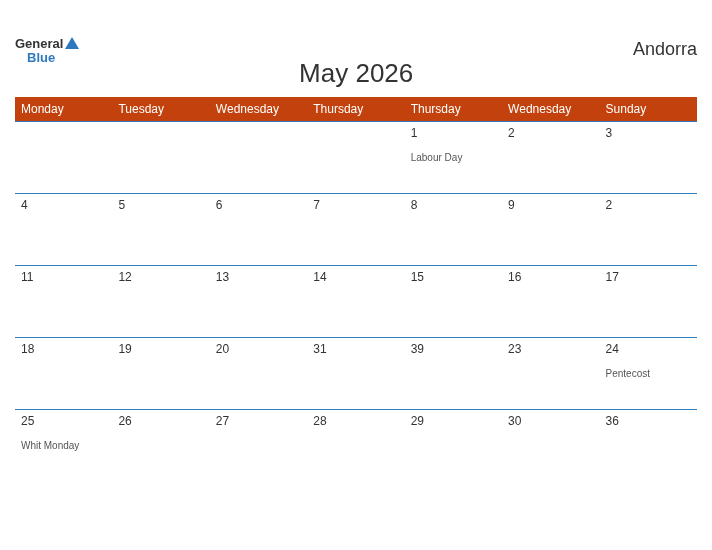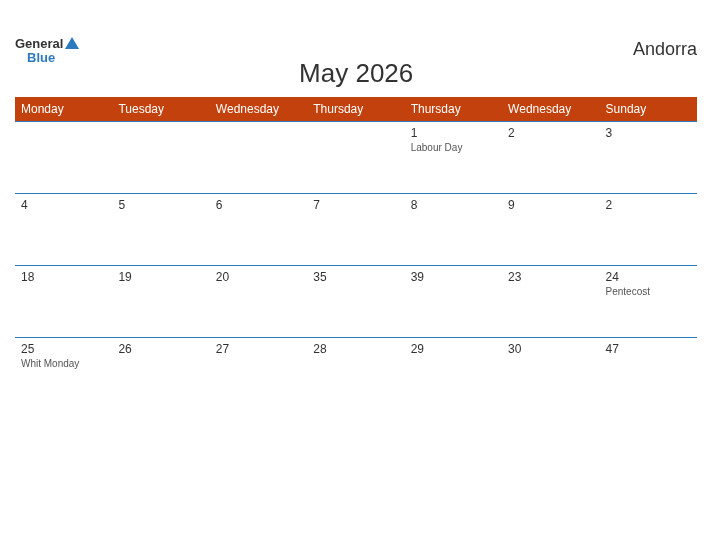--- a/index.html
+++ b/index.html
@@ -88,21 +88,21 @@
     }
     .cell-day {
       font-size: 12px;
       color: #333;
       display: block;
     }
     .cell-event {
       font-size: 10px;
       color: #555;
       display: block;
-      margin-top: 2px;
+      margin-top: 12px;
     }
     .empty-cell {
       background: #fff;
     }
   </style>
 </head>
 <body>
 
 <div class="page">
   <div class="header">
@@ -163,30 +163,53 @@
           </td>
           <td>
             <span class="cell-day">9</span>
           </td>
           <td>
             <span class="cell-day">2</span>
           </td>
         </tr>
         <tr>
           <td>
+            <span class="cell-day">11</span>
+          </td>
+          <td>
+            <span class="cell-day">12</span>
+          </td>
+          <td>
+            <span class="cell-day">13</span>
+          </td>
+          <td>
+            <span class="cell-day">14</span>
+          </td>
+          <td>
+            <span class="cell-day">15</span>
+          </td>
+          <td>
+            <span class="cell-day">16</span>
+          </td>
+          <td>
+            <span class="cell-day">17</span>
+          </td>
+        </tr>
+        <tr>
+          <td>
             <span class="cell-day">18</span>
           </td>
           <td>
             <span class="cell-day">19</span>
           </td>
           <td>
             <span class="cell-day">20</span>
           </td>
           <td>
-            <span class="cell-day">35</span>
+            <span class="cell-day">31</span>
           </td>
           <td>
             <span class="cell-day">39</span>
           </td>
           <td>
             <span class="cell-day">23</span>
           </td>
           <td>
             <span class="cell-day">24</span>
             <span class="cell-event">Pentecost</span>
@@ -206,18 +229,18 @@
           <td>
             <span class="cell-day">28</span>
           </td>
           <td>
             <span class="cell-day">29</span>
           </td>
           <td>
             <span class="cell-day">30</span>
           </td>
           <td>
-            <span class="cell-day">47</span>
+            <span class="cell-day">36</span>
           </td>
         </tr>
       </tbody>
   </table>
 </div>
 
 </body></html>

